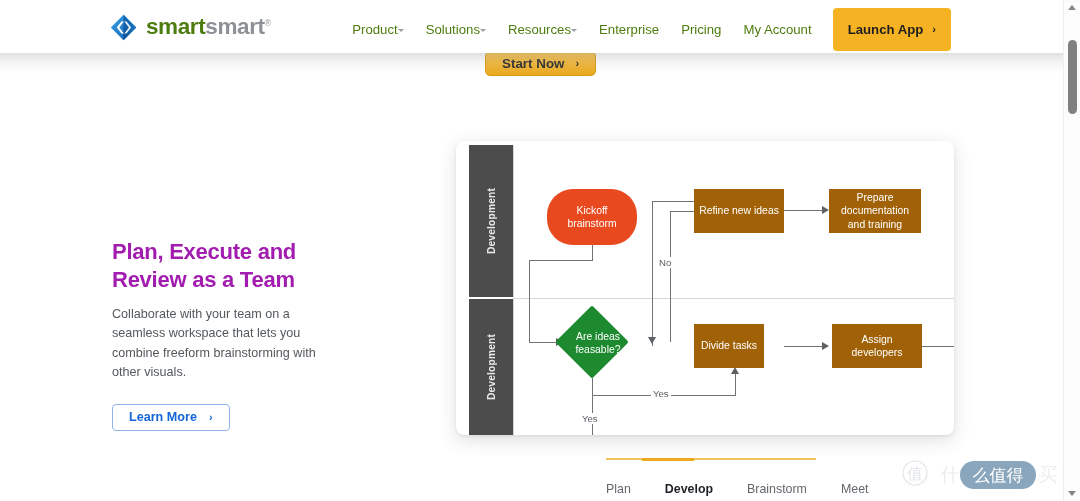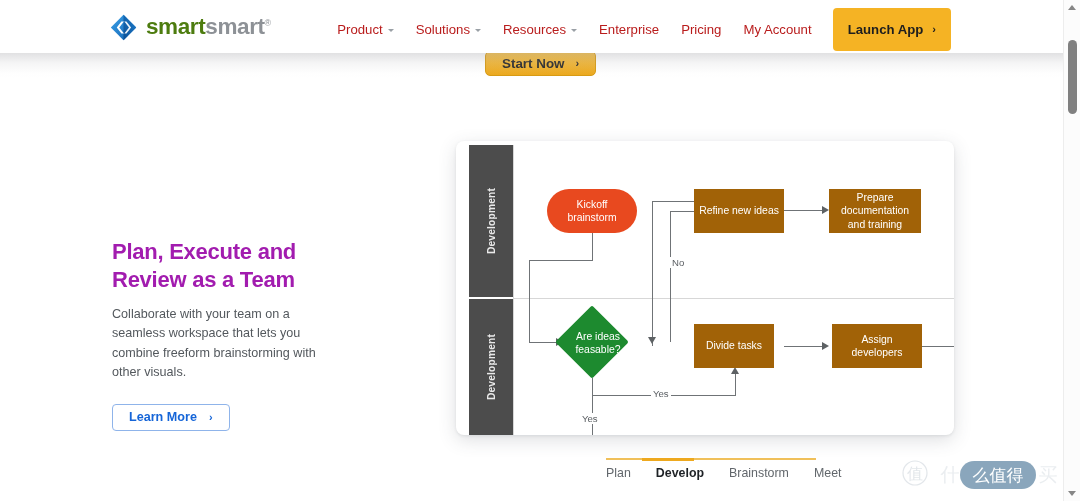--- a/index.html
+++ b/index.html
@@ -68,28 +68,27 @@
   .main-nav {
     position: absolute;
     right: 112px; top: 13px;
     display: flex;
     align-items: center;
     gap: 0px;
     height: 29px;
   }
   .nav-item {
     font-size: 13.2px;
-    color: #b91c1c;
+    color: #4d7c0f;
     padding: 0 11px;
     line-height: 29px;
     white-space: nowrap;
     cursor: pointer;
     display: inline-flex;
     align-items: center;
-    gap: 5px;
   }
   .caret {
     display: inline-block;
     width: 0; height: 0;
     border-left: 3.6px solid transparent;
     border-right: 3.6px solid transparent;
     border-top: 3.6px solid #9aa0a6;
     margin-top: 2px;
   }
   .launch-btn {
@@ -278,21 +277,22 @@
 
   
   .tabs-wrap {
     position: absolute;
     left: 606px; top: 458px;
     width: 210px;
   }
   .tabs-row {
     display: flex;
     align-items: center;
-    gap: 25px;
+    gap: 34px;
+    margin-top: 16px;
   }
   .tab {
     font-size: 12.4px;
     color: #62676c;
     padding-top: 8px;
     cursor: pointer;
     white-space: nowrap;
     position: relative;
   }
   .tab.active { color: #1e2226; font-weight: 700; }
@@ -456,47 +456,47 @@
       <div class="conn v" style="left:279px; top:232px; height:23px;"></div>
       <div class="arrow up" style="left:275px; top:226px;"></div>
 
       <div class="conn v" style="left:136px; top:254px; height:40px;"></div>
 
       <div class="conn h" style="left:328px; top:205px; width:42px;"></div>
       <div class="arrow right" style="left:366px; top:201px;"></div>
 
       <div class="conn h" style="left:466px; top:205px; width:32px;"></div>
 
-      <div class="node start" style="left:91px; top:48px; width:90px; height:44px;">
+      <div class="node start" style="left:91px; top:48px; width:90px; height:56px;">
         <span>Kickoff brainstorm</span>
       </div>
 
       <div class="node" style="left:238px; top:48px; width:90px; height:44px;">
         <span>Refine new ideas</span>
       </div>
 
       <div class="node" style="left:373px; top:48px; width:92px; height:44px;">
         <span>Prepare documentation and training</span>
       </div>
 
       <div class="diamond" style="left:110px; top:175px; width:52px; height:52px;"></div>
       <div class="diamond-label" style="left:100px; top:190px; width:72px; height:24px;">
         <span style="white-space:normal; width:60px; text-align:center;">Are ideas feasable?</span>
       </div>
 
-      <div class="node" style="left:238px; top:183px; width:80px; height:44px;">
+      <div class="node" style="left:238px; top:183px; width:70px; height:44px;">
         <span>Divide tasks</span>
       </div>
 
       <div class="node" style="left:376px; top:183px; width:90px; height:44px;">
         <span>Assign developers</span>
       </div>
 
 
-      <div class="edge-label" style="left:201px; top:116px;margin-left:13px;">No</div>
+      <div class="edge-label" style="left:201px; top:116px;">No</div>
       <div class="edge-label" style="left:195px; top:247px;">Yes</div>
       <div class="edge-label" style="left:124px; top:272px;">Yes</div>
 
     </div>
   </div>
 
   <div class="tabs-wrap">
     <div class="tab-rule"></div>
     <div class="tab-rule-active" style="left:36px; width:52px;"></div>
     <div class="tabs-row">

